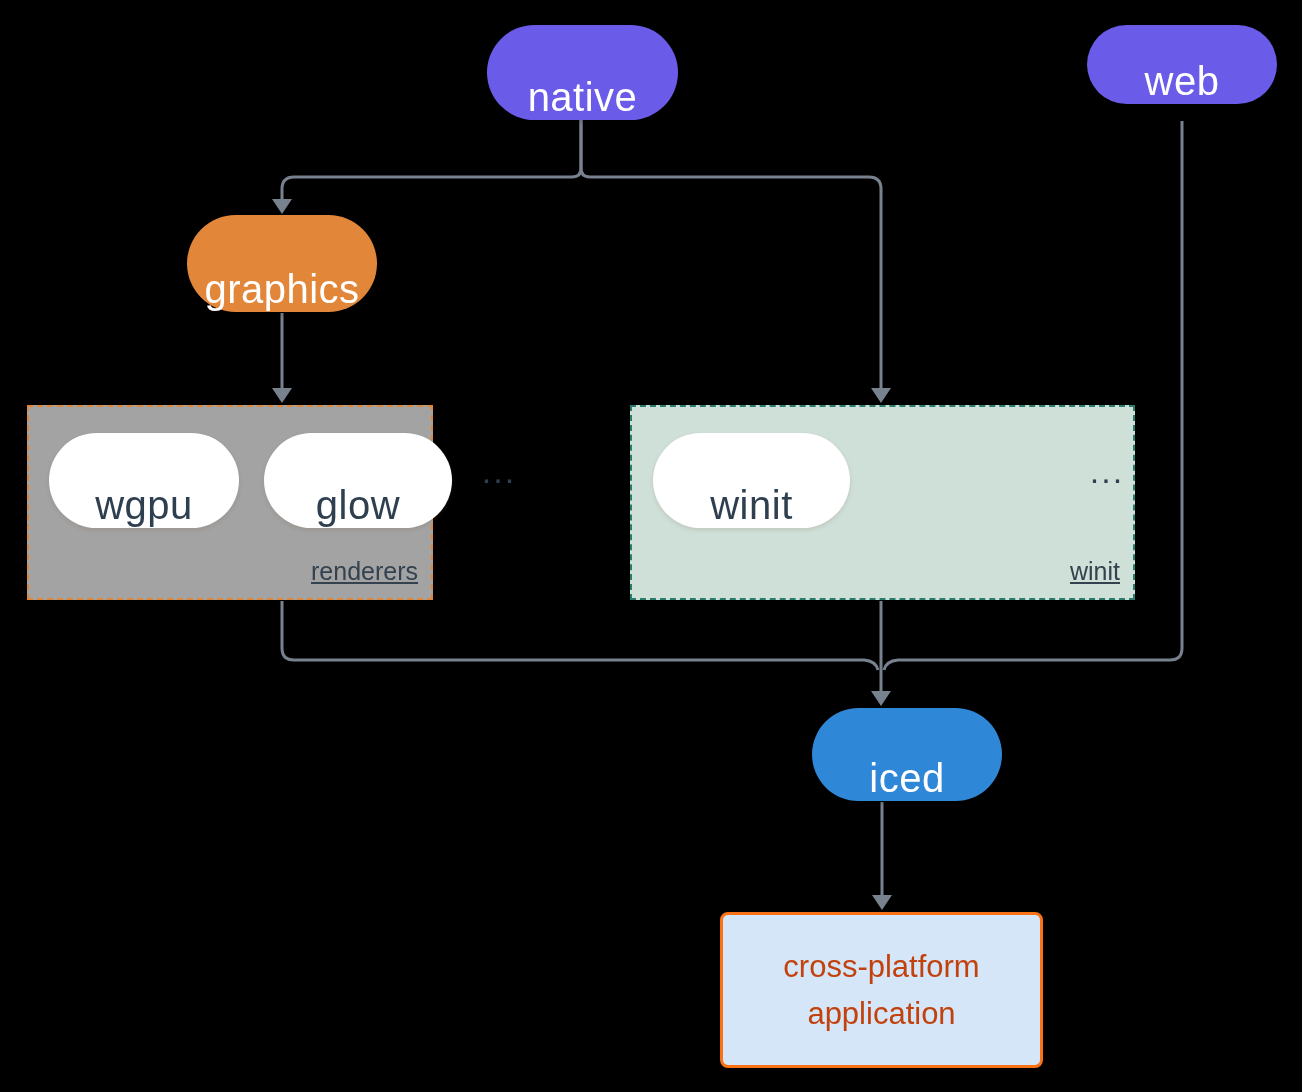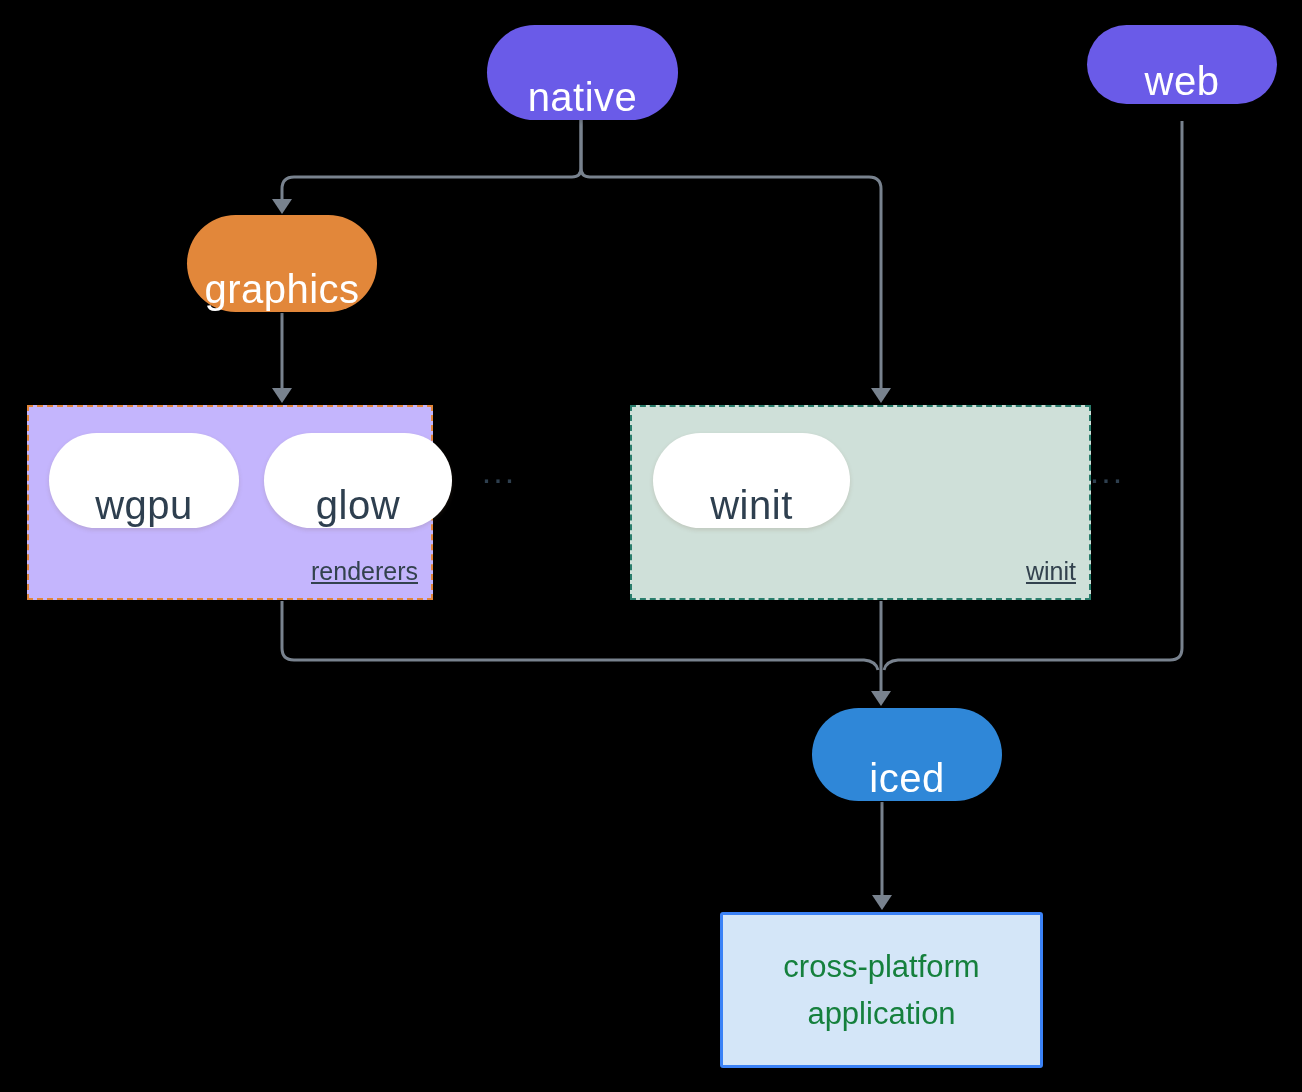--- a/index.html
+++ b/index.html
@@ -41,25 +41,25 @@
   .node-web      { left: 1087px; top: 25px; width: 190px; height: 79px; }
   .node-graphics { left: 187px; top: 215px; width: 190px; height: 97px; }
   .node-iced     { left: 812px; top: 708px; width: 190px; height: 93px; }
 
   .group {
     border-width: 2px;
     border-style: dashed;
   }
   .group-renderers {
     left: 27px; top: 405px; width: 406px; height: 195px;
-    background: #c4b5fd;
+    background: #a3a3a3;
     border-color: #e2873a;
   }
   .group-shells {
-    left: 630px; top: 405px; width: 461px; height: 195px;
+    left: 630px; top: 405px; width: 505px; height: 195px;
     background: #cfe0d9;
     border-color: #2a7d6c;
   }
   .group .pill { position: absolute; }
   .g-item-1 { top: 26px; width: 190px; height: 95px; }
   .g-item-2 { top: 26px; width: 188px; height: 95px; }
   .group-renderers .g-item-1 { left: 20px; }
   .group-renderers .g-item-2 { left: 235px; }
   .group-shells .g-item-1 { left: 21px; width: 197px; }
   .group-shells .g-item-2 { left: 240px; }
@@ -79,27 +79,27 @@
     right: 13px;
     bottom: 12px;
     font-size: 25px;
     color: #33424e;
     text-decoration: underline;
   }
 
   .appbox {
     left: 720px; top: 912px; width: 323px; height: 156px;
     background: #d4e6f8;
-    border: 3px solid #3b82f6;
-    border-radius: 3px;
+    border: 3px solid #f97316;
+    border-radius: 8px;
     display: flex;
     flex-direction: column;
     align-items: center;
     justify-content: center;
-    color: #15803d;
+    color: #c2410c;
     font-size: 31px;
     line-height: 47px;
     text-align: center;
   }
 </style>
 </head>
 <body>
 
 <div class="canvas">
 

